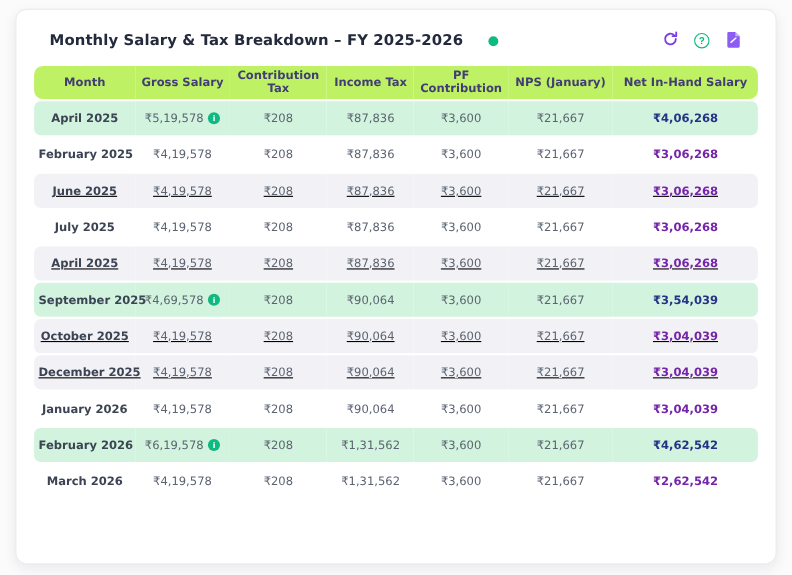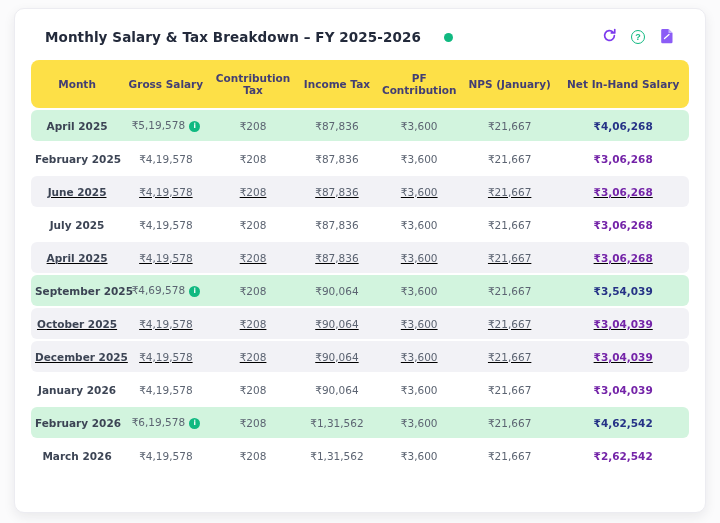--- a/index.html
+++ b/index.html
@@ -54,25 +54,25 @@
     line-height: 1;
   }
   table {
     width: calc(100% - 0px);
     margin-top: 13px;
     border-collapse: separate;
     border-spacing: 0 2px;
     table-layout: fixed;
   }
   thead th {
-    background: #fde047;
+    background: #bef264;
     color: #423e74;
     font-size: 10.5px;
     font-weight: 700;
-    height: 48px;
+    height: 30px;
     text-align: center;
     padding: 0 4px;
   }
   thead th:first-child { border-radius: 8px 0 0 8px; }
   thead th:last-child  { border-radius: 0 8px 8px 0; }
   tbody td {
     height: 31px;
     text-align: center;
     padding: 0 4px;
     font-size: 10.5px;

